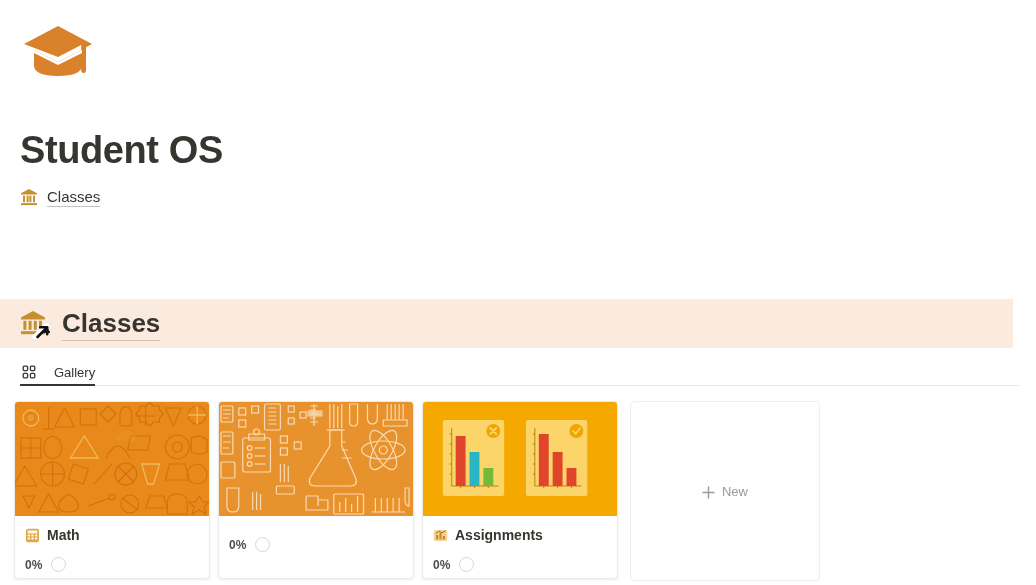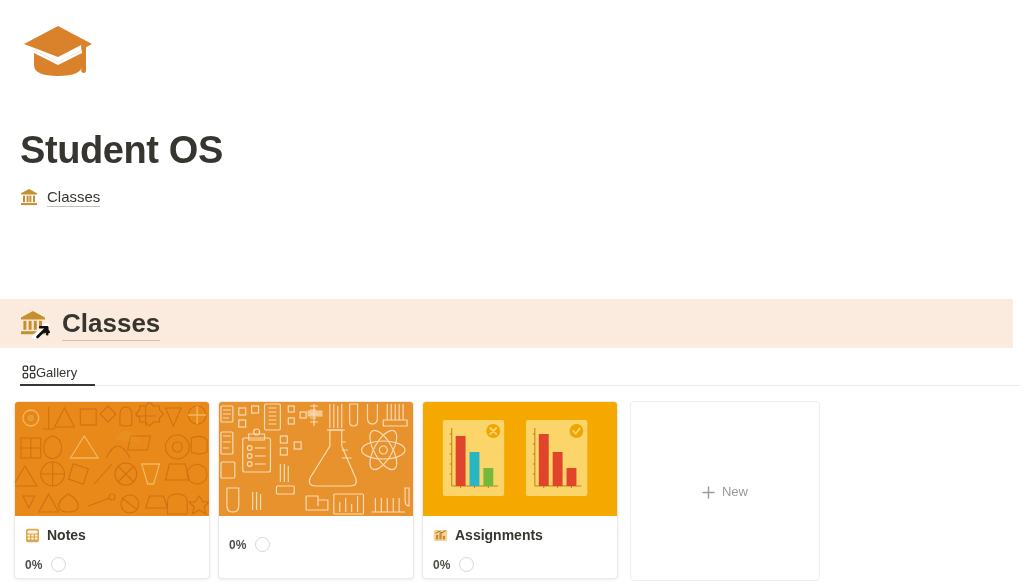--- a/index.html
+++ b/index.html
@@ -50,21 +50,21 @@
   }
 
   
   .tabbar { position:absolute; left:0; top:358px; width:1036px; height:30px; }
   .tab-underline-full {
     position:absolute; left:20px; top:385px; width:1000px; height:1px;
     background:#eceae6;
   }
   .tab {
     position:absolute; left:22px; top:360px;
-    display:flex; align-items:center; gap:0; height:24px; cursor:pointer;
+    display:flex; align-items:center; gap:18px; height:24px; cursor:pointer;
   }
   .tab-ico { width:14px; height:14px; display:block; }
   .tab-label { font-size:13px; color:#37352f; font-weight:500; }
   .tab-active-bar {
     position:absolute; left:20px; top:384px; width:75px; height:2px;
     background:#37352f;
   }
 
   
   .gallery { position:absolute; left:14px; top:401px; display:flex; gap:2px; }
@@ -249,21 +249,21 @@
               <g fill="#fff5e2">
                 <rect x="2.6" y="6.6" width="2.4" height="2" rx="0.5"></rect>
                 <rect x="6.3" y="6.6" width="2.4" height="2" rx="0.5"></rect>
                 <rect x="10" y="6.6" width="2.4" height="2" rx="0.5"></rect>
                 <rect x="2.6" y="9.6" width="2.4" height="2" rx="0.5"></rect>
                 <rect x="6.3" y="9.6" width="2.4" height="2" rx="0.5"></rect>
                 <rect x="10" y="9.6" width="2.4" height="2" rx="0.5"></rect>
               </g>
             </svg>
           </span>
-          <span class="card-title">Notes</span>
+          <span class="card-title">Math</span>
         </div>
         <div class="card-progress">
           <span class="pct">0%</span>
           <span class="ring"></span>
         </div>
       </div>
     </div>
 
     <div class="card">
       <div class="card-cover">

